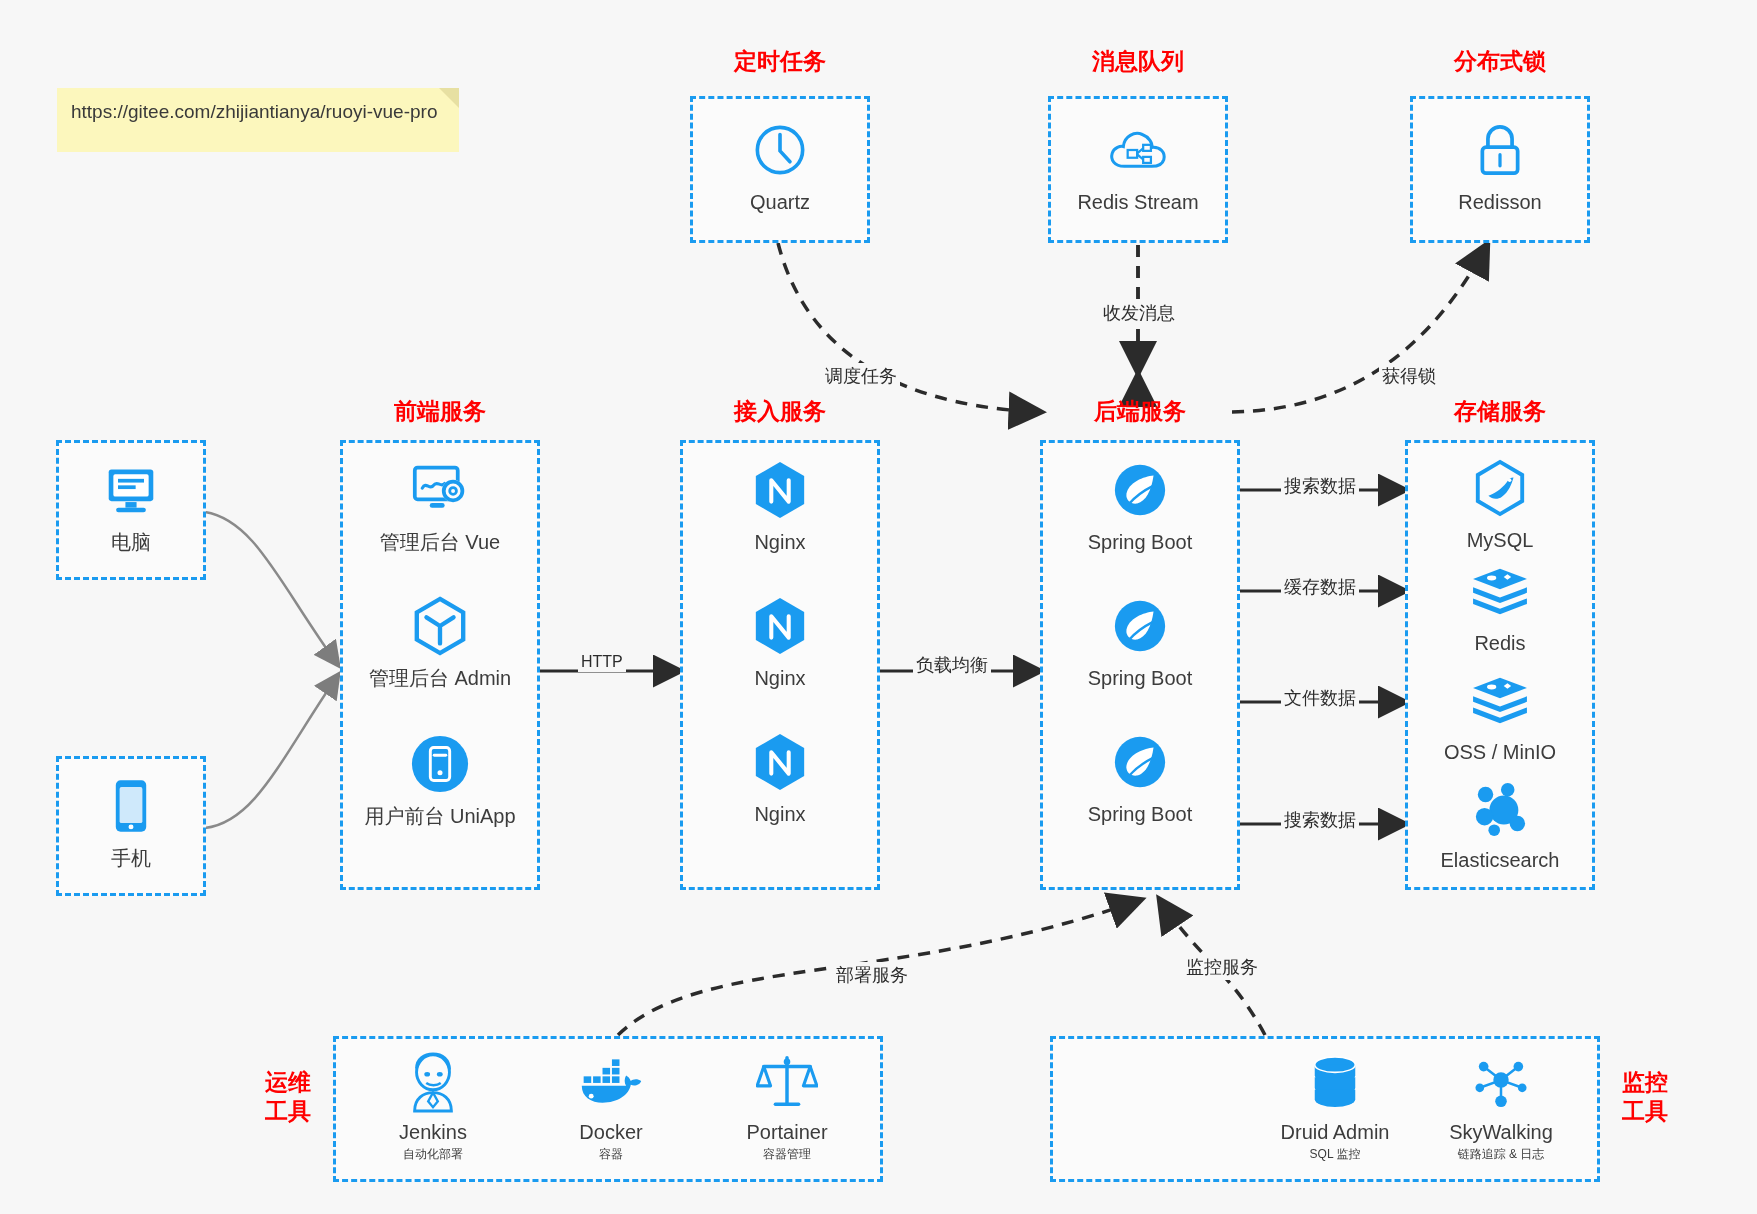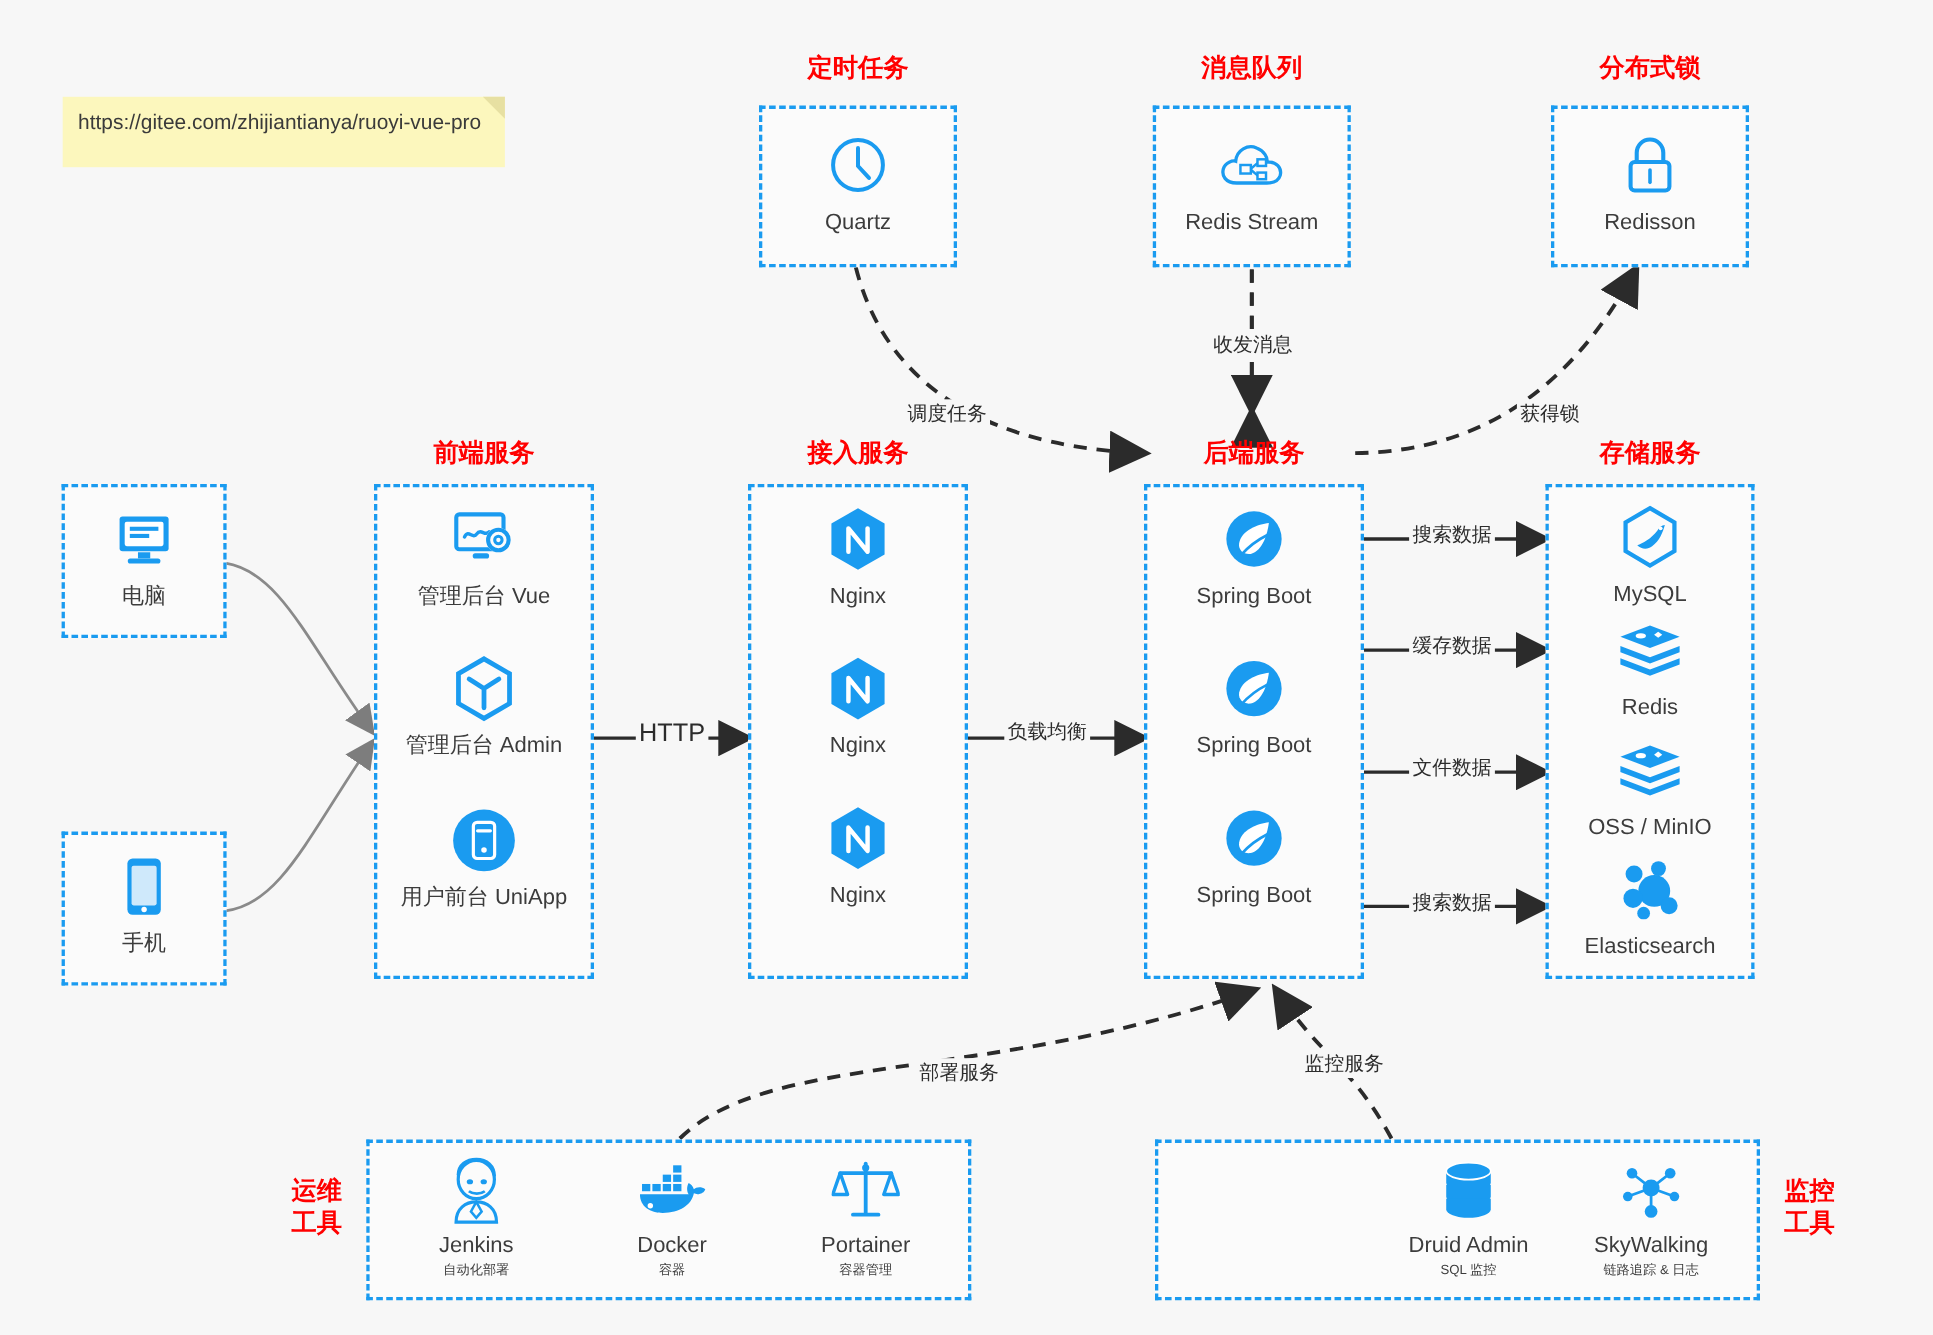--- a/index.html
+++ b/index.html
@@ -44,21 +44,21 @@
   .node .ico{height:62px;display:flex;align-items:center;justify-content:center;}
   .node .cap{font-size:20px;color:#3c3c3c;margin-top:8px;white-space:nowrap;line-height:1.3;}
 
   .cell{position:absolute;text-align:center;}
   .cell .ico{height:62px;display:flex;align-items:center;justify-content:center;}
   .cell .cap{font-size:20px;color:#3c3c3c;margin-top:6px;white-space:nowrap;line-height:1.35;}
   .cell .cap2{font-size:12px;color:#3c3c3c;white-space:nowrap;line-height:1.35;}
 
   
   .elabel{
-    position:absolute;font-size:23px;color:#2c2c2c;
+    position:absolute;font-size:16px;color:#2c2c2c;
     background:#f7f7f7;padding:1px 3px;white-space:nowrap;
   }
   .elabel.cn{font-size:18px;}
   svg .arrowline{stroke:#2b2b2b;stroke-width:3;fill:none;}
   svg .dashline{stroke:#2b2b2b;stroke-width:3.5;fill:none;stroke-dasharray:12 9;}
   svg .greyline{stroke:#8a8a8a;stroke-width:2.5;fill:none;}
 </style>
 </head>
 <body>
 

